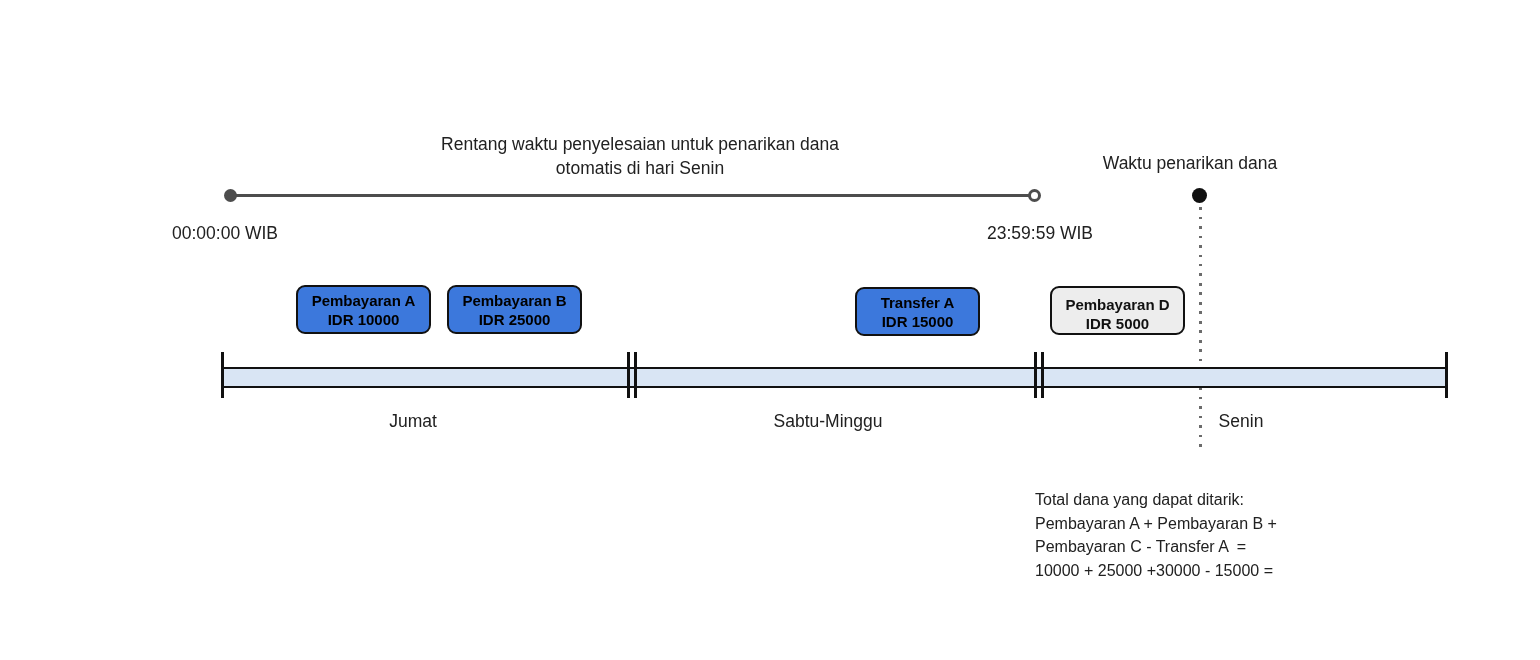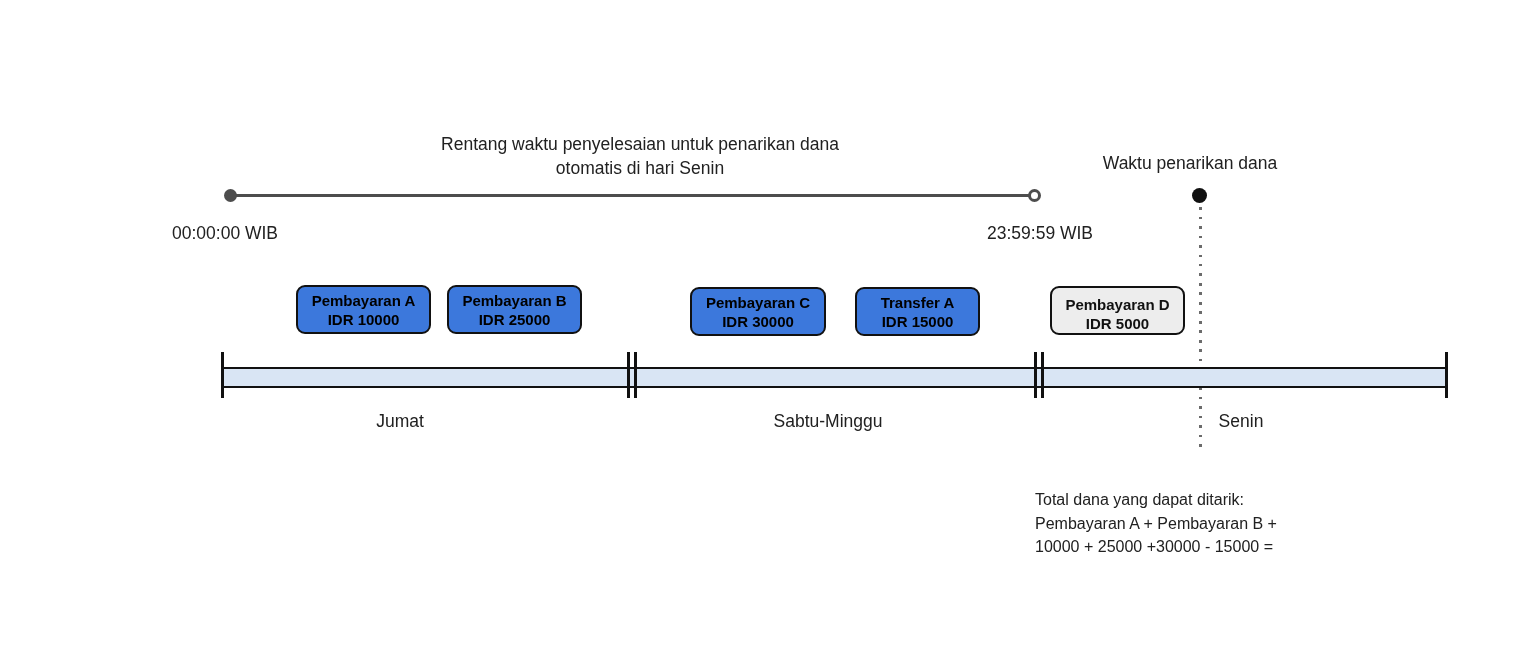--- a/index.html
+++ b/index.html
@@ -65,21 +65,21 @@
     position: absolute; top: 352px; width: 2.5px; height: 46px; background: #111111;
   }
   .tick-1 { left: 221px; }
   .tick-2a { left: 627px; }
   .tick-2b { left: 634px; }
   .tick-3a { left: 1034px; }
   .tick-3b { left: 1041px; }
   .tick-4 { left: 1445px; }
 
   .seg-label { top: 409px; width: 200px; text-align: center; }
-  .seg-jumat { left: 300px; }
+  .seg-jumat { left: 313px; }
   .seg-sabtu { left: 728px; }
   .seg-senin { left: 1141px; }
 
   
   .total-note {
     position: absolute; left: 1035px; top: 488px; width: 340px;
     font-size: 16px; line-height: 23.5px;
   }
   .total-note div { white-space: pre-wrap; }
 </style>
@@ -105,24 +105,20 @@
   <div class="dotted-line"></div>
 
   <div class="pay-box pay-blue box-a">
     <div>Pembayaran A</div>
     <div>IDR 10000</div>
   </div>
   <div class="pay-box pay-blue box-b">
     <div>Pembayaran B</div>
     <div>IDR 25000</div>
   </div>
-  <div class="pay-box pay-blue box-c">
-    <div>Pembayaran C</div>
-    <div>IDR 30000</div>
-  </div>
   <div class="pay-box pay-blue box-t">
     <div>Transfer A</div>
     <div>IDR 15000</div>
   </div>
   <div class="pay-box pay-gray box-d">
     <div>Pembayaran D</div>
     <div>IDR 5000</div>
   </div>
 
   <div class="timeline-bar"></div>
@@ -133,16 +129,17 @@
   <div class="tick tick-3b"></div>
   <div class="tick tick-4"></div>
 
   <div class="txt seg-label seg-jumat">Jumat</div>
   <div class="txt seg-label seg-sabtu">Sabtu-Minggu</div>
   <div class="txt seg-label seg-senin">Senin</div>
 
   <div class="total-note">
     <div>Total dana yang dapat ditarik:</div>
     <div>Pembayaran A + Pembayaran B +</div>
+    <div>Pembayaran C - Transfer A  =</div>
     <div>10000 + 25000 +30000 - 15000 =</div>
   </div>
 
 </div>
 
 </body></html>

